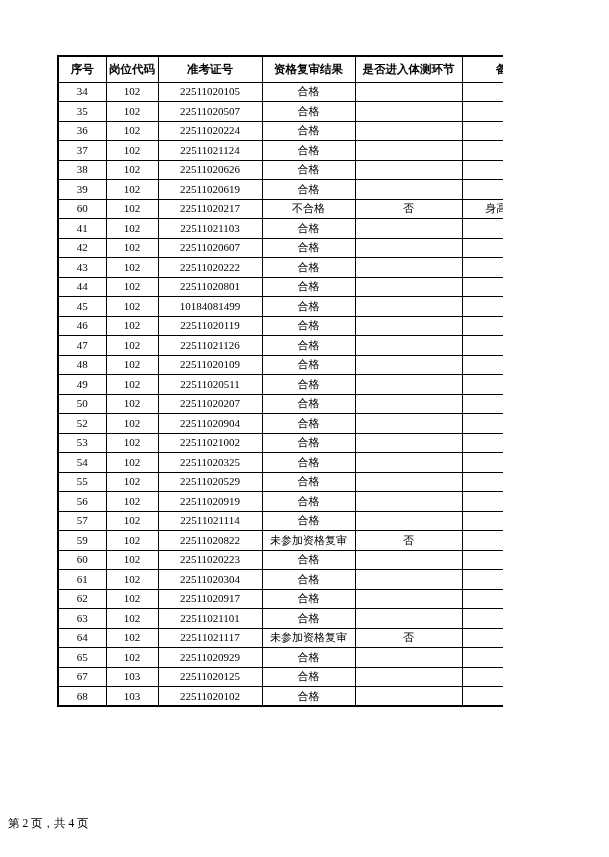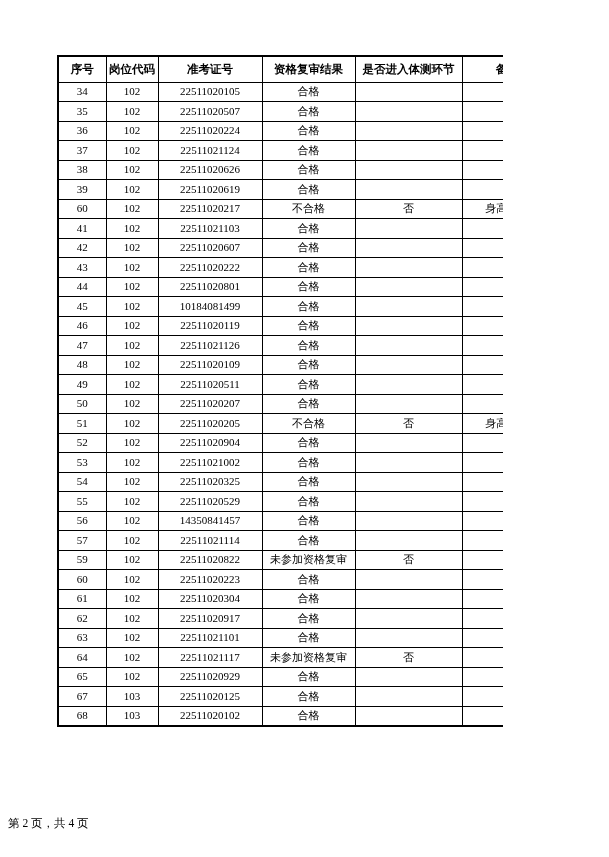--- a/index.html
+++ b/index.html
@@ -213,28 +213,20 @@
         </tr>
         <tr>
           <td>50</td>
           <td>102</td>
           <td>22511020207</td>
           <td>合格</td>
           <td></td>
           <td></td>
         </tr>
         <tr>
-          <td>51</td>
-          <td>102</td>
-          <td>22511020205</td>
-          <td>不合格</td>
-          <td>否</td>
-          <td>身高不符</td>
-        </tr>
-        <tr>
           <td>52</td>
           <td>102</td>
           <td>22511020904</td>
           <td>合格</td>
           <td></td>
           <td></td>
         </tr>
         <tr>
           <td>53</td>
           <td>102</td>
@@ -255,21 +247,21 @@
           <td>55</td>
           <td>102</td>
           <td>22511020529</td>
           <td>合格</td>
           <td></td>
           <td></td>
         </tr>
         <tr>
           <td>56</td>
           <td>102</td>
-          <td>14350841457</td>
+          <td>22511020919</td>
           <td>合格</td>
           <td></td>
           <td></td>
         </tr>
         <tr>
           <td>57</td>
           <td>102</td>
           <td>22511021114</td>
           <td>合格</td>
           <td></td>

